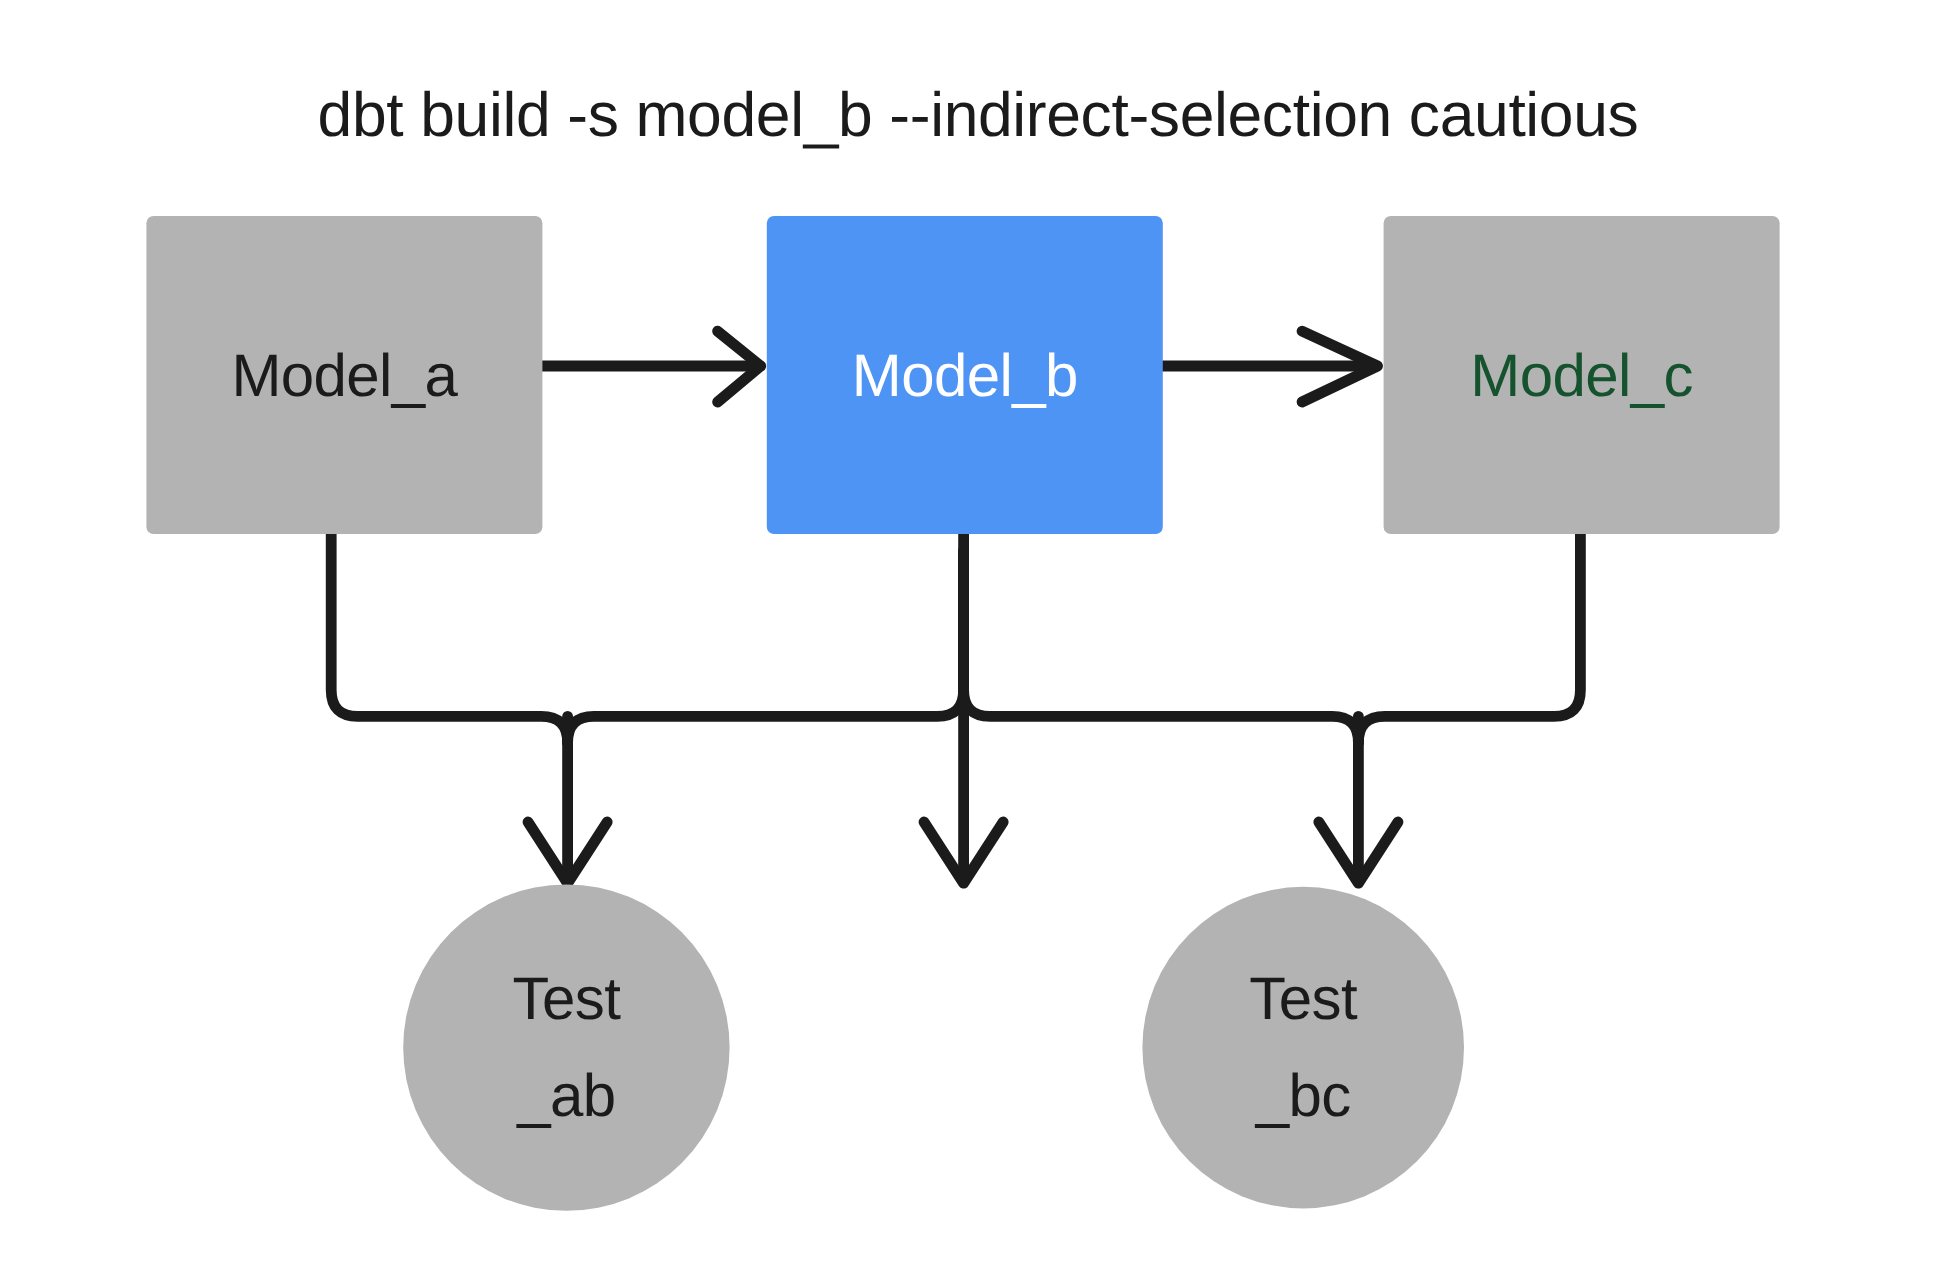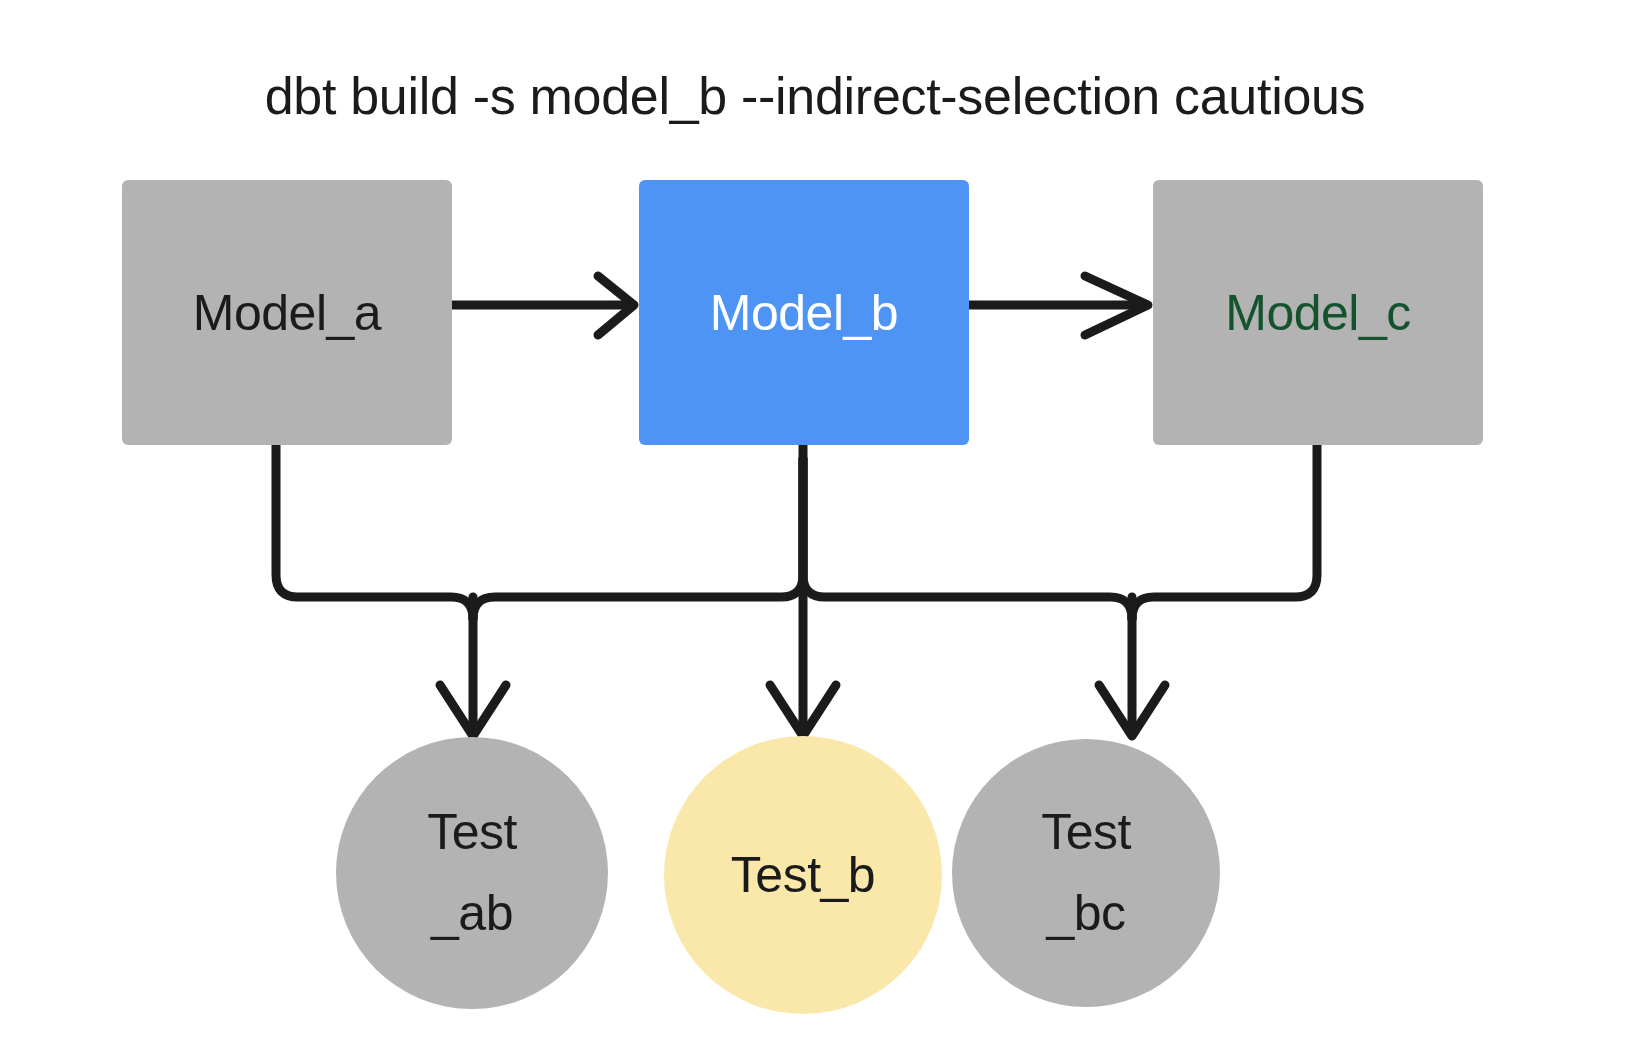--- a/index.html
+++ b/index.html
@@ -124,22 +124,19 @@
 
   <div class="node-box" id="node-model-c" style="left: 1153px; top: 140px; width: 330px; height: 265px; background: rgb(179, 179, 179); color: #14532d;">
     <span>Model_c</span>
   </div>
 
   <div class="node-circle" id="node-test-ab" style="left: 336px; top: 697px; width: 272px; height: 272px; background: rgb(179, 179, 179); color: rgb(27, 27, 27);">
     <span class="ln">Test</span>
     <span class="ln">_ab</span>
   </div>
 
-  <div class="node-circle" id="node-test-b" style="left: 664px; top: 696px; width: 278px; height: 278px; background: rgb(250, 232, 171); color: rgb(27, 27, 27);">
-    <span class="ln">Test_b</span>
-  </div>
 
   <div class="node-circle" id="node-test-bc" style="left: 952px; top: 699px; width: 268px; height: 268px; background: rgb(179, 179, 179); color: rgb(27, 27, 27);">
     <span class="ln">Test</span>
     <span class="ln">_bc</span>
   </div>
 
 </div>
 
 </body></html>

